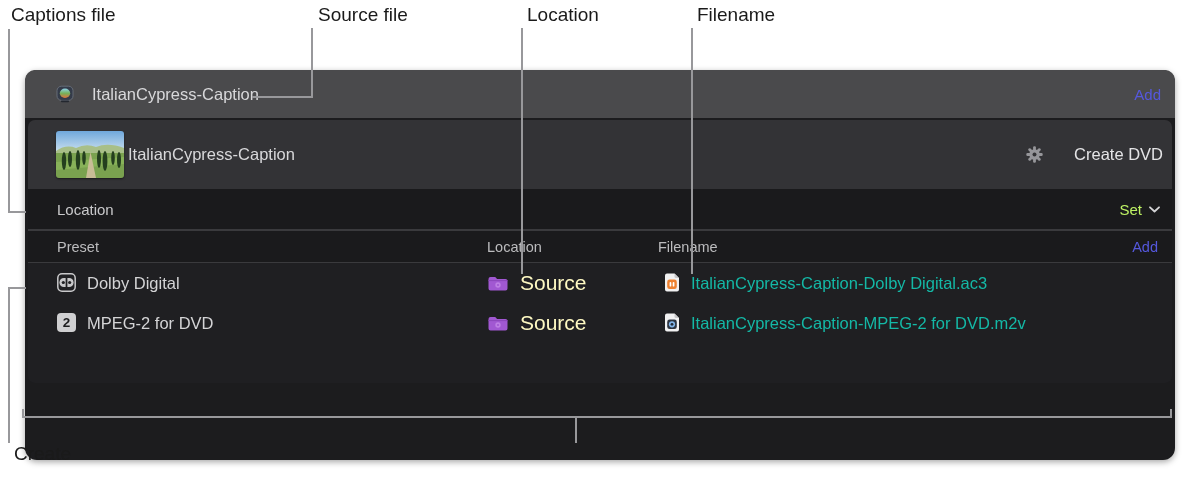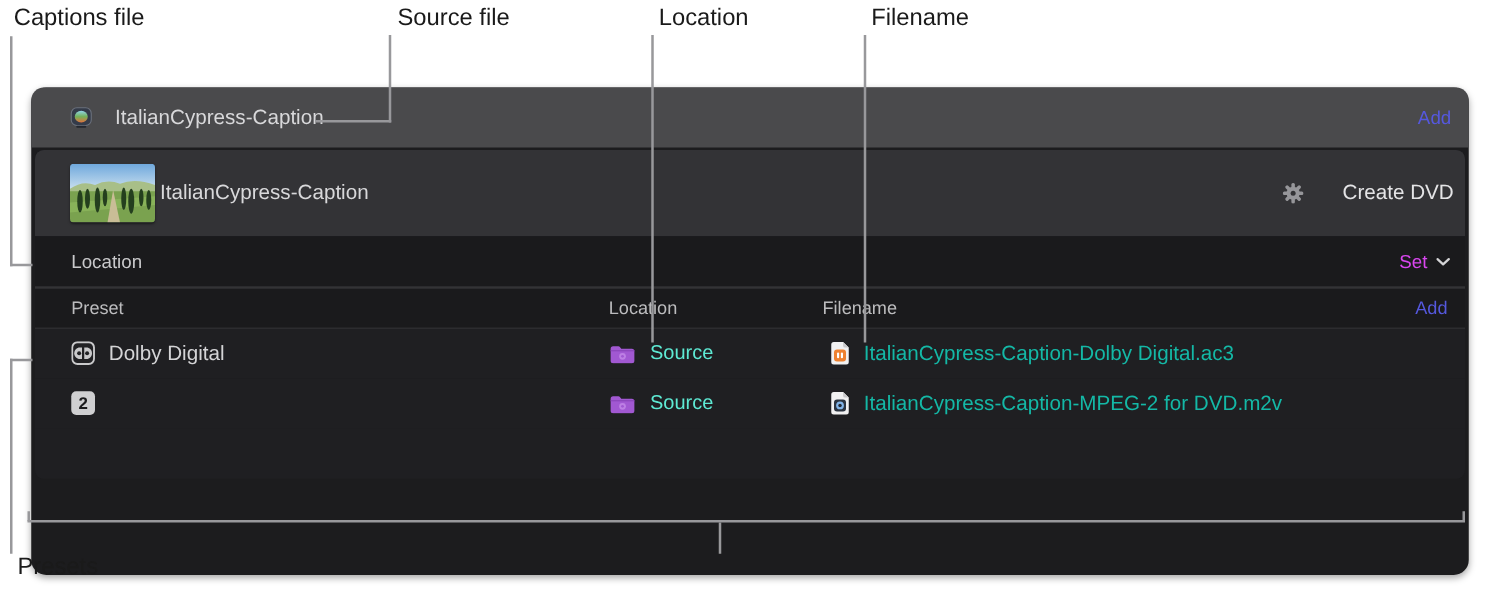--- a/index.html
+++ b/index.html
@@ -30,58 +30,58 @@
   .thumb{position:absolute;left:28px;top:11px;width:68px;height:47px;border-radius:3px;
          overflow:hidden;box-shadow:0 1px 2px rgba(0,0,0,.5);}
   .jobtitle{position:absolute;left:100px;top:0;height:69px;display:flex;align-items:center;
          color:#d8d8da;font-size:16.5px;}
   .createdvd{position:absolute;right:9px;top:0;height:69px;display:flex;align-items:center;gap:31px;
          color:#e4e4e6;font-size:16.5px;cursor:pointer;}
 
   .secheader{height:40px;background:#1a1a1c;display:flex;align-items:center;}
   .secheader .seclabel{margin-left:29px;color:#c9c9cb;font-size:15px;}
   .setdrop{position:absolute;right:12px;top:0;height:40px;display:flex;align-items:center;gap:7px;
-         color:#d946ef;font-size:15px;cursor:pointer;}
+         color:#bef264;font-size:15px;cursor:pointer;}
 
   .movrow{height:40px;background:#1f1f22;}
   .movrow .cicon{position:absolute;left:29px;top:12px;}
   .movname{position:absolute;left:59px;top:0;height:40px;display:flex;align-items:center;
          color:#d4d4d6;font-size:16.5px;}
 
   .colheader{height:31px;background:#1a1a1c;color:#bcbcbe;font-size:14.5px;}
   .col-preset{position:absolute;left:29px;top:0;height:31px;display:flex;align-items:center;}
   .col-location{position:absolute;left:459px;top:0;height:31px;display:flex;align-items:center;}
   .col-filename{position:absolute;left:630px;top:0;height:31px;display:flex;align-items:center;}
   .colheader .add-link{font-size:14.5px;}
 
   .presetrow{height:40px;background:#1f1f22;}
   .cell-ico{position:absolute;top:10px;}
   .preset-ico{left:29px;}
   .preset-name{position:absolute;left:59px;top:0;height:40px;display:flex;align-items:center;
          color:#d4d4d6;font-size:16.5px;}
   .loc-ico{left:460px;top:12px;}
   .loc-name{position:absolute;left:492px;top:0;height:40px;display:flex;align-items:center;
-         color:#5eead4;font-size:16px;}
+         color:#fef9c3;font-size:21px;}
   .file-ico{left:636px;top:10px;}
   .file-name{position:absolute;left:663px;top:0;height:40px;display:flex;align-items:center;
          color:#14b8a6;font-size:16.5px;}
 
   .badge2{width:19px;height:19px;border-radius:4px;background:#cfcfd1;color:#1b1b1d;
           font-size:13.5px;font-weight:bold;display:flex;align-items:center;justify-content:center;}
 </style>
 </head>
 <body>
 
 <div class="stage">
 
   <div class="callout-label" style="left:11px;top:3px;">Captions file</div>
   <div class="callout-label" style="left:318px;top:3px;">Source file</div>
   <div class="callout-label" style="left:527px;top:3px;">Location</div>
   <div class="callout-label" style="left:697px;top:3px;">Filename</div>
-  <div class="callout-label" style="left:14px;top:442px;">Presets</div>
+  <div class="callout-label" style="left:14px;top:442px;">Create</div>
 
   <div class="cline" style="left:8px;top:29px;width:2px;height:184px;"></div>
   <div class="cline" style="left:8px;top:211px;width:18px;height:2px;"></div>
   <div class="cline" style="left:311px;top:28px;width:2px;height:70px;"></div>
   <div class="cline" style="left:252px;top:96px;width:61px;height:2px;"></div>
   <div class="cline" style="left:521px;top:28px;width:2px;height:246px;"></div>
   <div class="cline" style="left:691px;top:28px;width:2px;height:246px;"></div>
   <div class="cline" style="left:8px;top:287px;width:18px;height:2px;"></div>
   <div class="cline" style="left:8px;top:287px;width:2px;height:156px;"></div>
 
@@ -209,20 +209,21 @@
             <rect x="8.7" y="9" width="1.7" height="4.6" rx="0.85" fill="#ffffff"></rect>
           </svg>
         </span>
         <span class="file-name">ItalianCypress-Caption-Dolby Digital.ac3</span>
       </div>
 
       <div class="row presetrow">
         <span class="cell-ico preset-ico">
           <span class="badge2">2</span>
         </span>
+        <span class="preset-name">MPEG-2 for DVD</span>
         <span class="cell-ico loc-ico">
           <svg width="20" height="16" viewBox="0 0 20 16">
             <path d="M0.5 4 a2 2 0 0 1 2 -2 h4.2 a1.5 1.5 0 0 1 1.2 0.6 l1.1 1.4 h8.5 a2 2 0 0 1 2 2 v7.5 a2 2 0 0 1 -2 2 h-15 a2 2 0 0 1 -2 -2 z" fill="#a158d2"></path>
             <rect x="0.5" y="5" width="19" height="1.1" fill="#8d47bd"></rect>
             <circle cx="10" cy="10" r="2.7" fill="#bd7fe4"></circle>
             <circle cx="10" cy="10" r="1.1" fill="#a158d2"></circle>
           </svg>
         </span>
         <span class="loc-name">Source</span>
         <span class="cell-ico file-ico">

